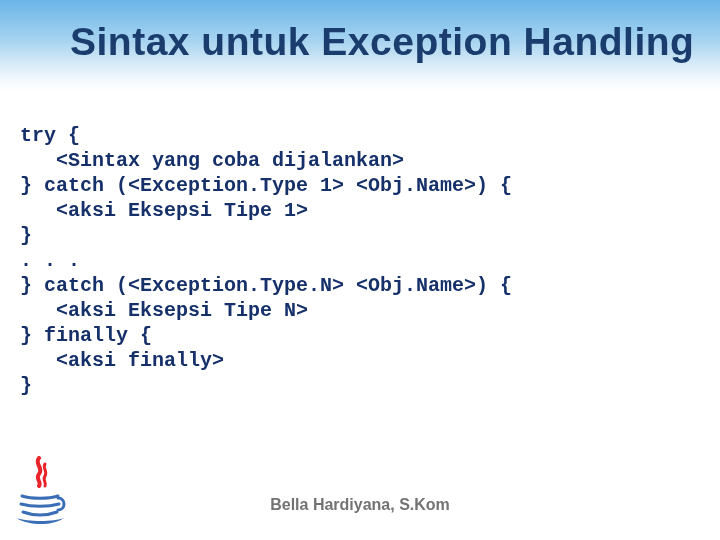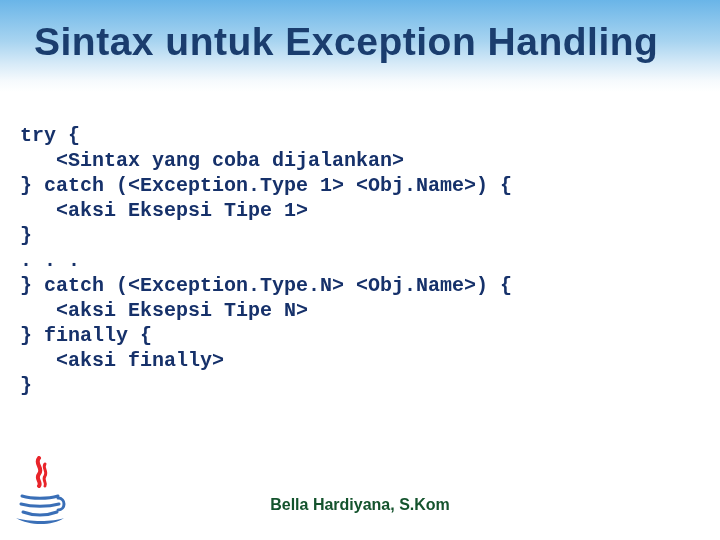--- a/index.html
+++ b/index.html
@@ -9,20 +9,21 @@
     background: #fff;
     font-family: Arial, sans-serif;
     position: relative;
     overflow: hidden;
   }
   .title-bar {
     position: relative;
     height: 92px;
     background: linear-gradient(to bottom, #6ab5e8 0%, #a8d4f0 45%, #d8ebf8 70%, #f6fafd 88%, #ffffff 100%);
     border-bottom: none;
+    padding-left: 36px;
   }
   .title-bar h1 {
     color: #1a3d6e;
     font-size: 39px;
     font-weight: bold;
     padding: 20px 0 0 34px;
     letter-spacing: 0.5px;
     font-family: "Segoe UI", Arial, sans-serif;
   }
   .code-block {
@@ -36,21 +37,21 @@
   }
   .footer {
     position: absolute;
     bottom: 26px;
     left: 0;
     width: 100%;
     text-align: center;
     font-family: "Segoe UI", Arial, sans-serif;
     font-weight: bold;
     font-size: 16px;
-    color: #14532d;
+    color: #737373;
   }
   .java-logo {
     position: absolute;
     left: 12px;
     bottom: 14px;
     width: 54px;
     height: 70px;
   }
 </style>
 </head>

